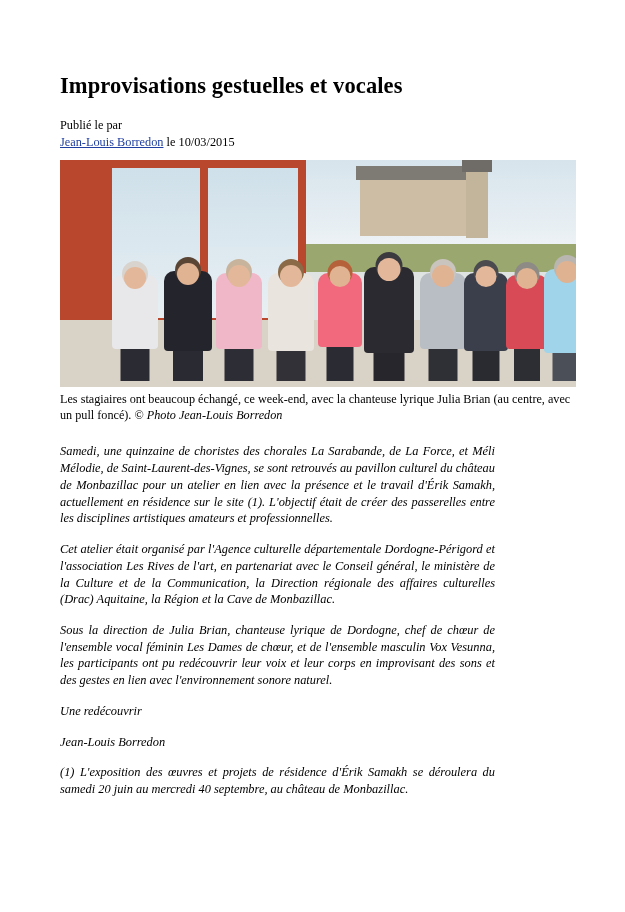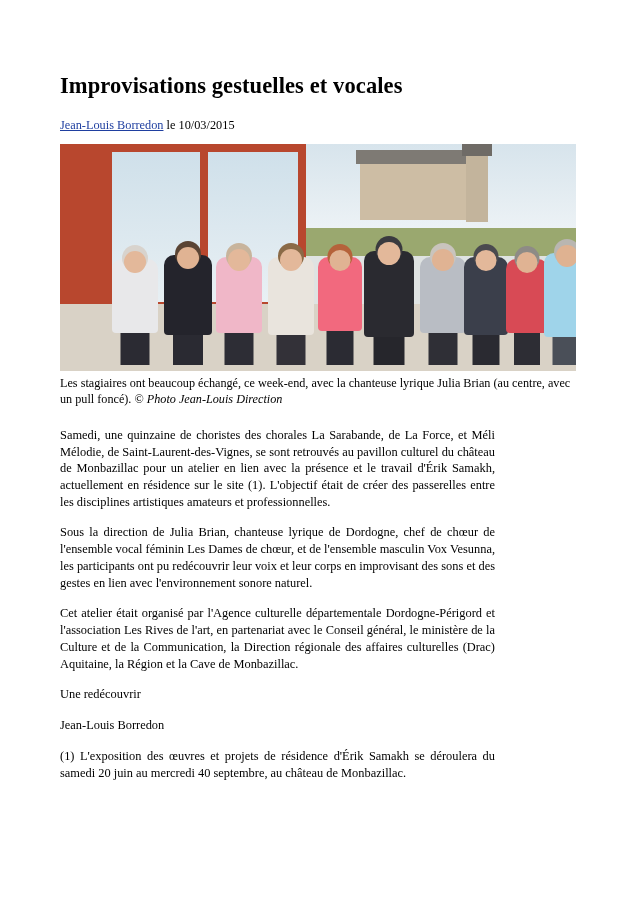--- a/index.html
+++ b/index.html
@@ -138,39 +138,41 @@
     margin: 4px auto 0 auto;
     font-size: 12.2px;
     line-height: 1.32;
     text-align: left;
   }
   .caption .italic {
     font-style: italic;
   }
   .body-copy {
     margin-top: 20px;
+    font-style: italic;
   }
   .para {
     font-size: 12.4px;
     line-height: 1.35;
     text-align: justify;
     margin: 0 0 14px 0;
   }
   .para:last-child {
     margin-bottom: 0;
   }
 </style>
 </head>
 <body>
 
 <div class="page">
 
   <h1 class="article-title">Improvisations gestuelles et vocales</h1>
 
   <div class="byline">
+    <span class="byline-line1">Publié le par</span>
     <span class="byline-line2">
       <a class="byline-link">Jean-Louis Borredon</a>
       <span class="byline-date">le 10/03/2015</span>
     </span>
   </div>
 
   <div class="figure">
     <div class="photo">
       <div class="ph-outdoorsky"></div>
       <div class="ph-chateau"></div>
@@ -242,26 +244,26 @@
           <div class="person" style="left: 484px; width: 46px; height: 144px;">
             <div class="p-legs" style="width: 29px; height: 38px; background: rgb(74, 79, 88);"></div>
             <div class="p-body" style="width: 46px; height: 84px; background: rgb(159, 212, 234); bottom: 28px;"></div>
             <div class="p-head" style="width: 26px; height: 26px; background: rgb(185, 182, 177); bottom: 100px;"></div>
             <div class="p-head" style="width: 22px; height: 22px; background: rgb(223, 178, 145); bottom: 98px;"></div>
           </div>
         </div>
     </div>
     <div class="caption">
       <span>Les stagiaires ont beaucoup échangé, ce week-end, avec la chanteuse lyrique Julia Brian (au centre, avec un pull foncé). ©</span>
-      <span class="italic">Photo Jean-Louis Direction</span>
+      <span class="italic">Photo Jean-Louis Borredon</span>
     </div>
   </div>
 
   <div class="body-copy">
     <p class="para">Samedi, une quinzaine de choristes des chorales La Sarabande, de La Force, et Méli Mélodie, de Saint-Laurent-des-Vignes, se sont retrouvés au pavillon culturel du château de Monbazillac pour un atelier en lien avec la présence et le travail d'Érik Samakh, actuellement en résidence sur le site (1). L'objectif était de créer des passerelles entre les disciplines artistiques amateurs et professionnelles.</p>
+    <p class="para">Cet atelier était organisé par l'Agence culturelle départementale Dordogne-Périgord et l'association Les Rives de l'art, en partenariat avec le Conseil général, le ministère de la Culture et de la Communication, la Direction régionale des affaires culturelles (Drac) Aquitaine, la Région et la Cave de Monbazillac.</p>
     <p class="para">Sous la direction de Julia Brian, chanteuse lyrique de Dordogne, chef de chœur de l'ensemble vocal féminin Les Dames de chœur, et de l'ensemble masculin Vox Vesunna, les participants ont pu redécouvrir leur voix et leur corps en improvisant des sons et des gestes en lien avec l'environnement sonore naturel.</p>
-    <p class="para">Cet atelier était organisé par l'Agence culturelle départementale Dordogne-Périgord et l'association Les Rives de l'art, en partenariat avec le Conseil général, le ministère de la Culture et de la Communication, la Direction régionale des affaires culturelles (Drac) Aquitaine, la Région et la Cave de Monbazillac.</p>
     <p class="para">Une redécouvrir</p>
     <p class="para">Jean-Louis Borredon</p>
     <p class="para">(1) L'exposition des œuvres et projets de résidence d'Érik Samakh se déroulera du samedi 20 juin au mercredi 40 septembre, au château de Monbazillac.</p>
   </div>
 
 </div>
 
 </body></html>

